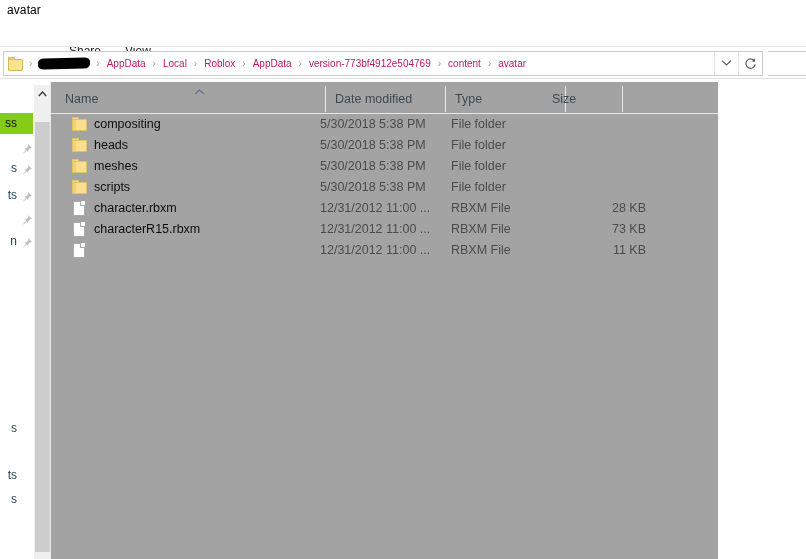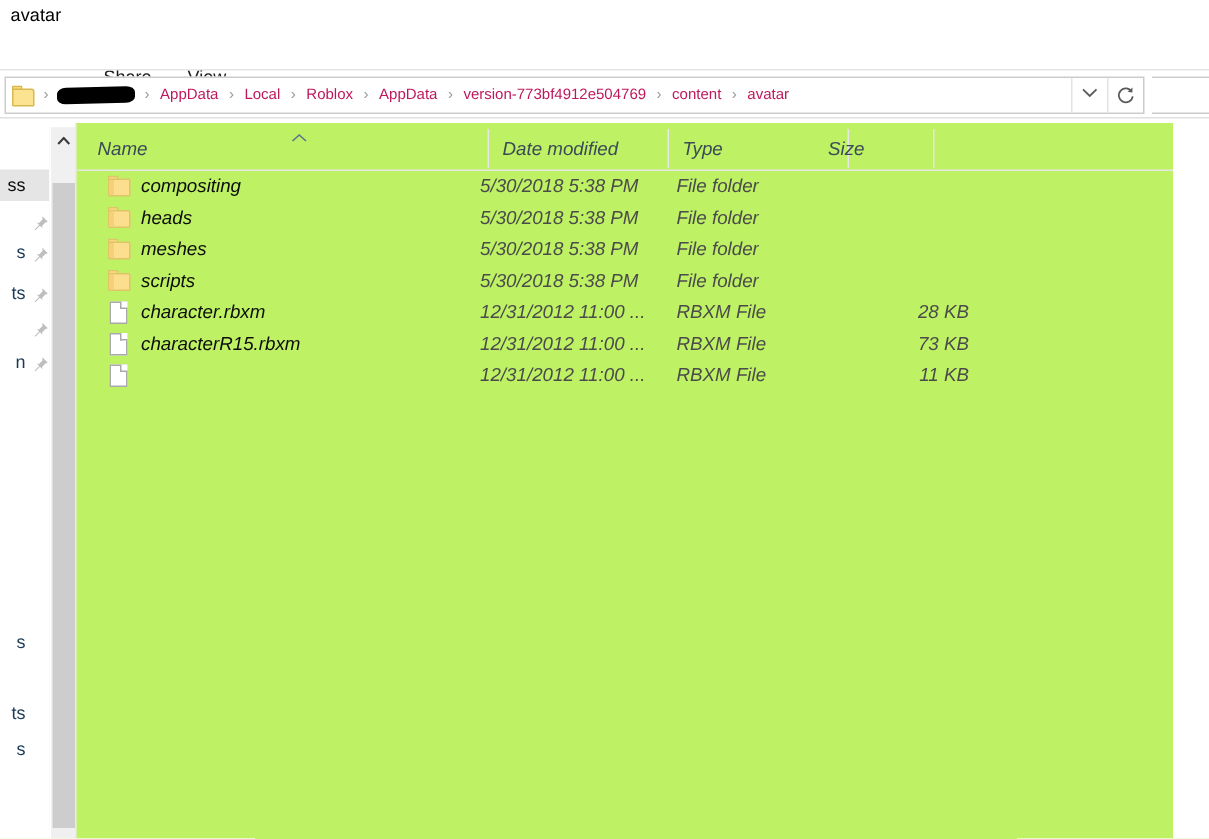--- a/index.html
+++ b/index.html
@@ -6,21 +6,21 @@
   * { box-sizing: border-box; margin: 0; padding: 0; }
   html, body {
     width: 806px; height: 559px;
     overflow: hidden;
     background: #ffffff;
     font-family: "Liberation Sans", sans-serif;
     font-size: 12px;
     color: #000000;
     -webkit-font-smoothing: antialiased;
   }
-  .window { position: relative; width: 782px; height: 559px; background: #ffffff; padding-left: 33px; }
+  .window { position: relative; width: 718px; height: 559px; background: #ffffff; padding-left: 33px; }
 
   
   .titlebar {
     position: absolute; left: 0; top: 0; width: 806px; height: 22px;
     background: #ffffff;
   }
   .titlebar-text {
     position: absolute; left: 7px; top: 3px;
     font-size: 12px; color: #000000; letter-spacing: 0.1px;
   }
@@ -107,21 +107,21 @@
   }
   .nav-item {
     position: absolute; left: 0; height: 21px; width: 33px;
     font-size: 12px; color: #1b3a57; line-height: 21px;
     white-space: nowrap; cursor: default;
   }
   .nav-item .nav-label {
     position: absolute; right: 16px; top: 0; line-height: 21px;
     font-size: 12px; color: #1b3a57;
   }
-  .nav-item.selected { background: #e5e5e5; }
+  .nav-item.selected { background: #84cc16; }
   .nav-item.selected .nav-label { color: #0b0b0b; }
   .nav-pin {
     position: absolute; right: 0px; top: 4px; width: 12px; height: 12px;
     opacity: 0.55;
   }
 
   
   .nav-scrollbar {
     position: absolute; left: 33px; top: 85px; width: 17px; height: 474px;
     background: #f0f0f0; border-left: 1px solid #ffffff;
@@ -142,21 +142,21 @@
 
   
   .splitter {
     position: absolute; left: 50px; top: 82px; width: 1px; height: 477px;
     background: #eaeaea;
   }
 
   
   .filelist {
     position: absolute; left: 51px; top: 82px; right: 0; bottom: 0;
-    background: #bef264; overflow: hidden; font-style: italic;
+    background: #a3a3a3; overflow: hidden;
   }
   .col-headers {
     position: absolute; left: 0; top: 4px; height: 26px; width: 755px;
   }
   .col-header {
     position: absolute; top: 0; height: 26px;
     font-size: 12.5px; color: #3b4a57; line-height: 26px;
     padding-left: 9px; white-space: nowrap;
     border-right: 1px solid #e6e6e6; cursor: default;
   }

